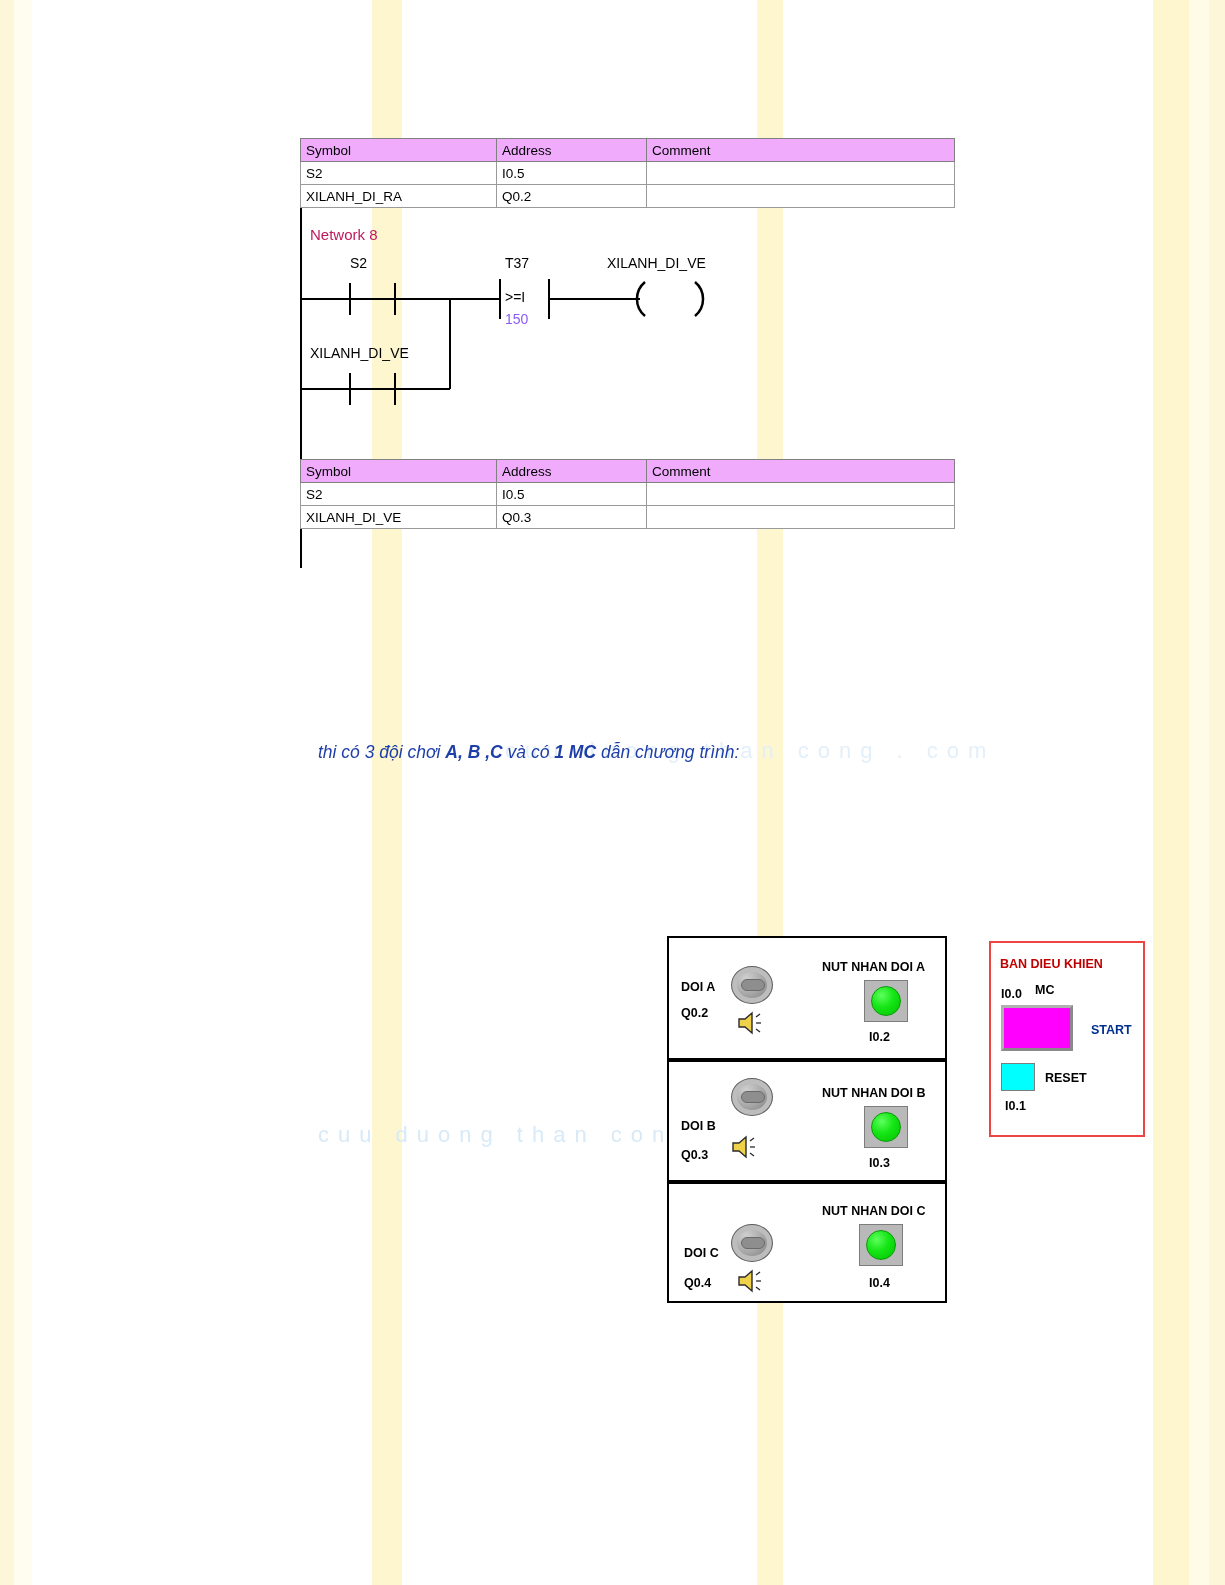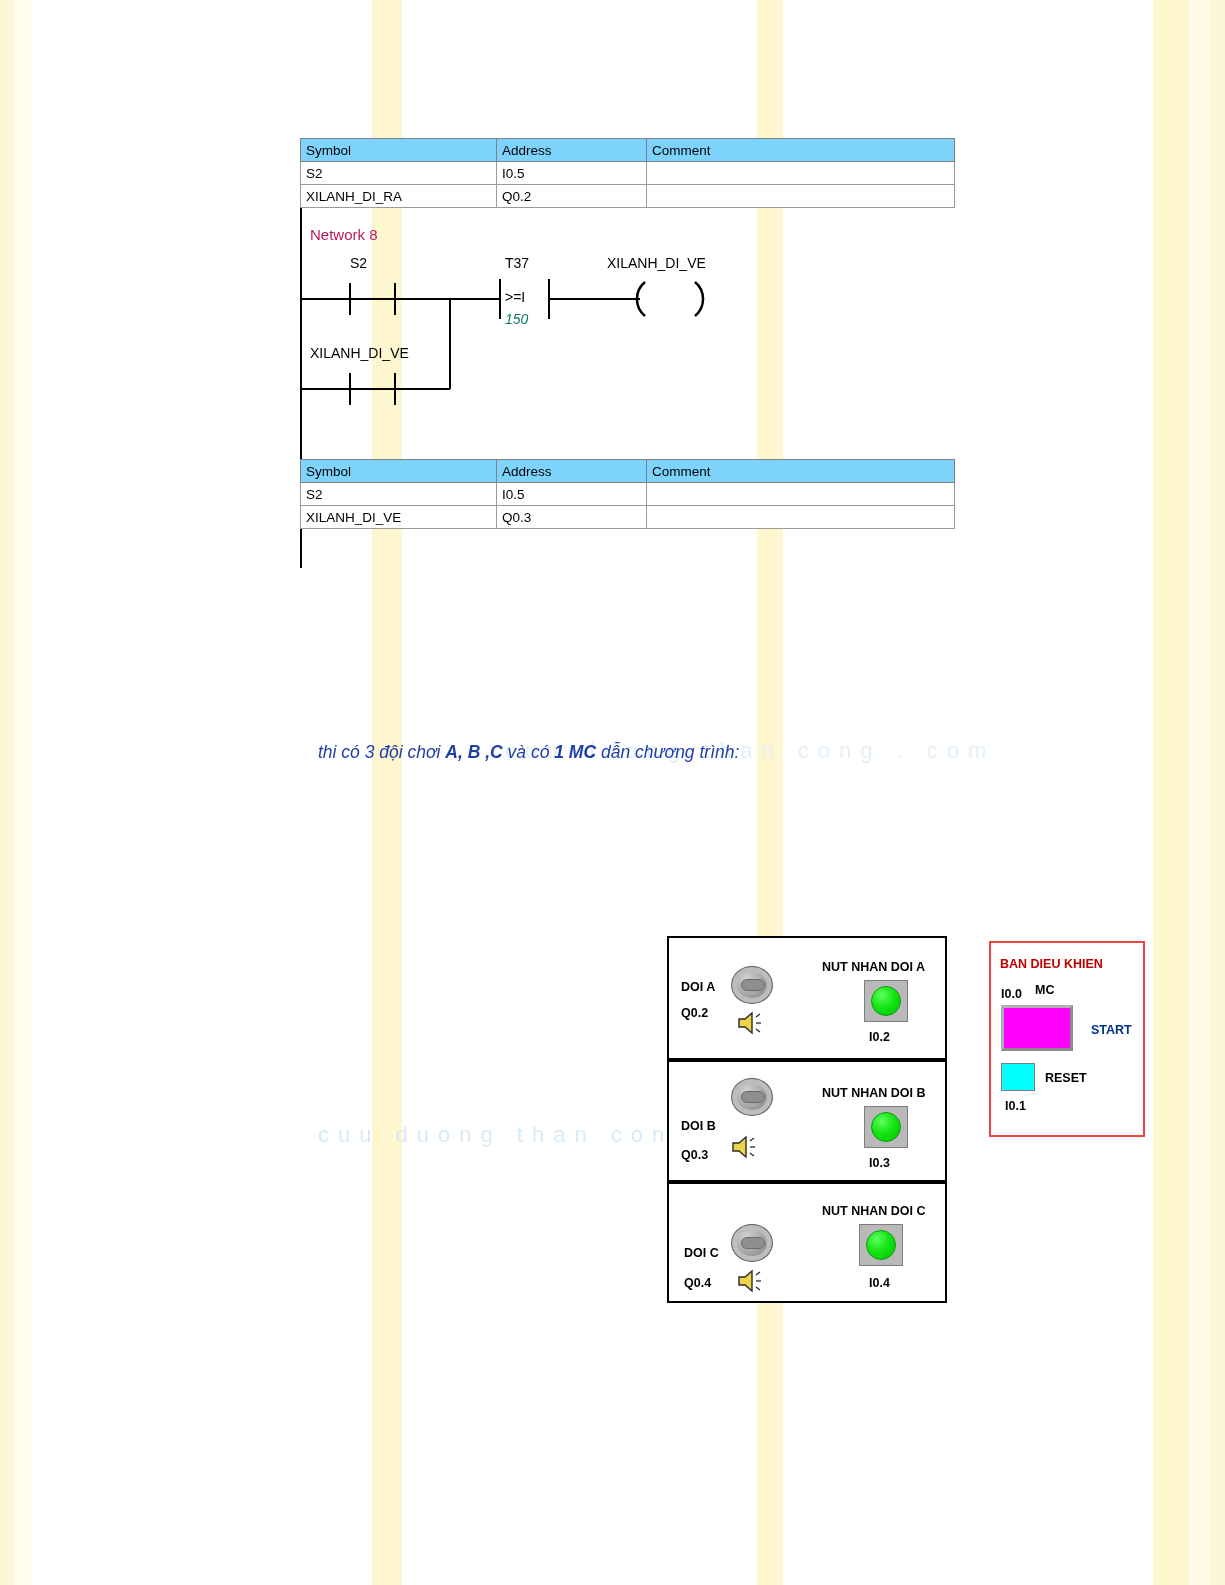--- a/index.html
+++ b/index.html
@@ -66,21 +66,21 @@
 
   table.symtable {
     border-collapse: collapse;
     width: 654px;
     font-family: "Liberation Sans", sans-serif;
     font-size: 13.5px;
     color: #000;
     table-layout: fixed;
   }
   table.symtable th {
-    background: #7dd3fc;
+    background: #f0abfc;
     border: 1px solid #808080;
     text-align: left;
     font-weight: normal;
     padding: 2px 5px;
     height: 18px;
   }
   table.symtable td {
     border: 1px solid #9a9a9a;
     border-top: none;
     padding: 2px 5px;
@@ -104,21 +104,21 @@
     height: 170px;
     margin-top: 6px;
   }
   .rung .lbl {
     position: absolute;
     font-family: "Liberation Sans", sans-serif;
     font-size: 14px;
     color: #000;
     white-space: nowrap;
   }
-  .rung .lbl.val { color: #0f766e; font-style: italic; }
+  .rung .lbl.val { color: #8b5cf6; }
   .rung svg { position: absolute; left: 0; top: 0; }
 
   
   #caption {
     position: absolute;
     left: 318px;
     top: 742px;
     font-family: "Liberation Sans", sans-serif;
     font-size: 17.5px;
     font-style: italic;

